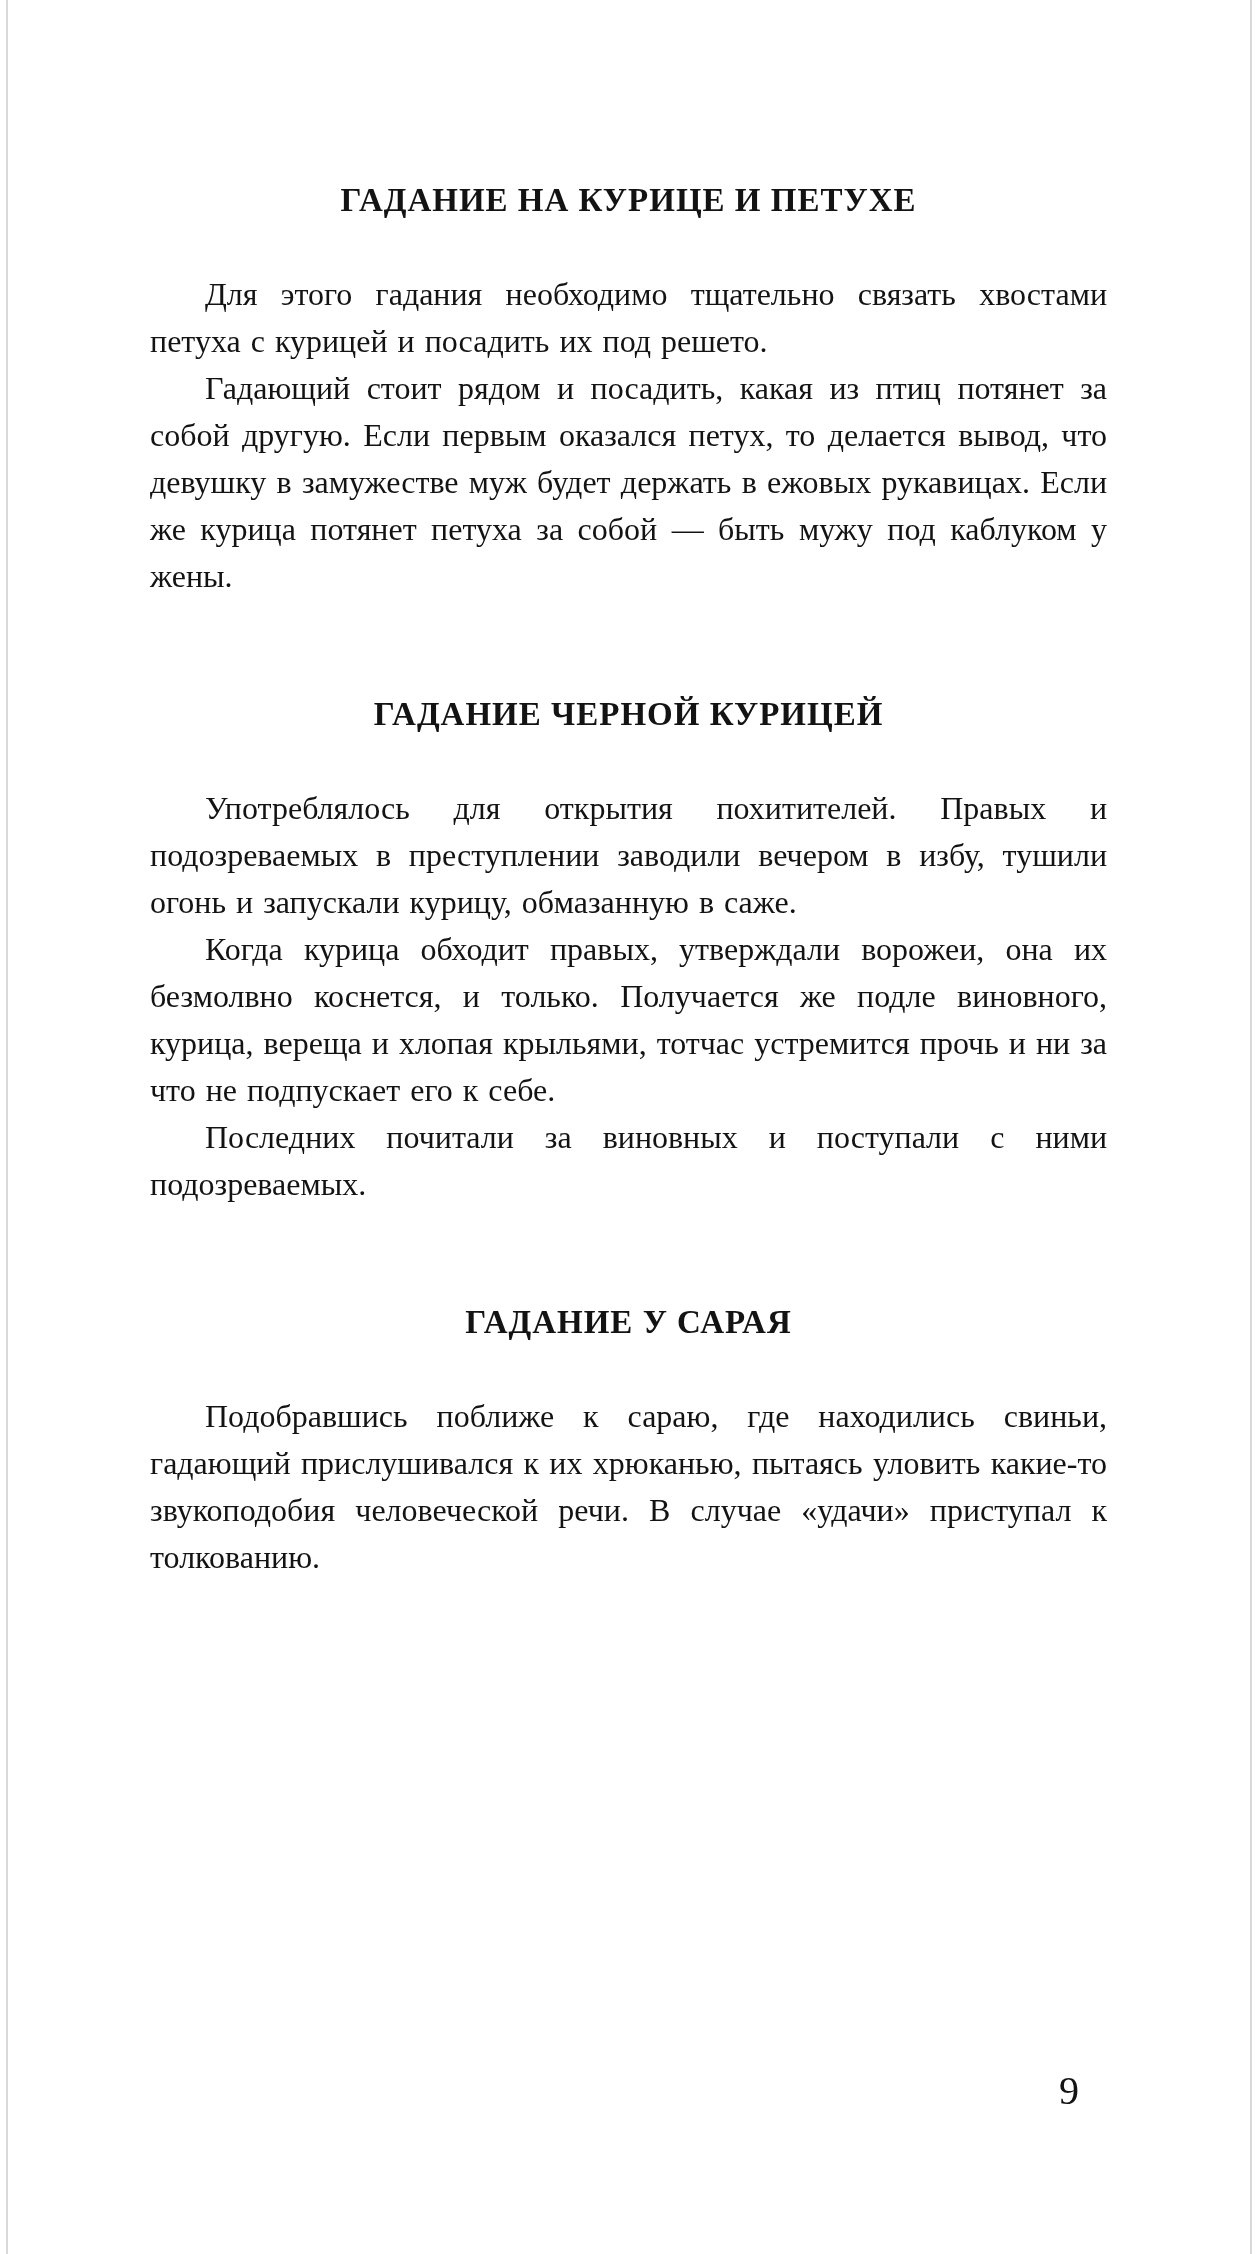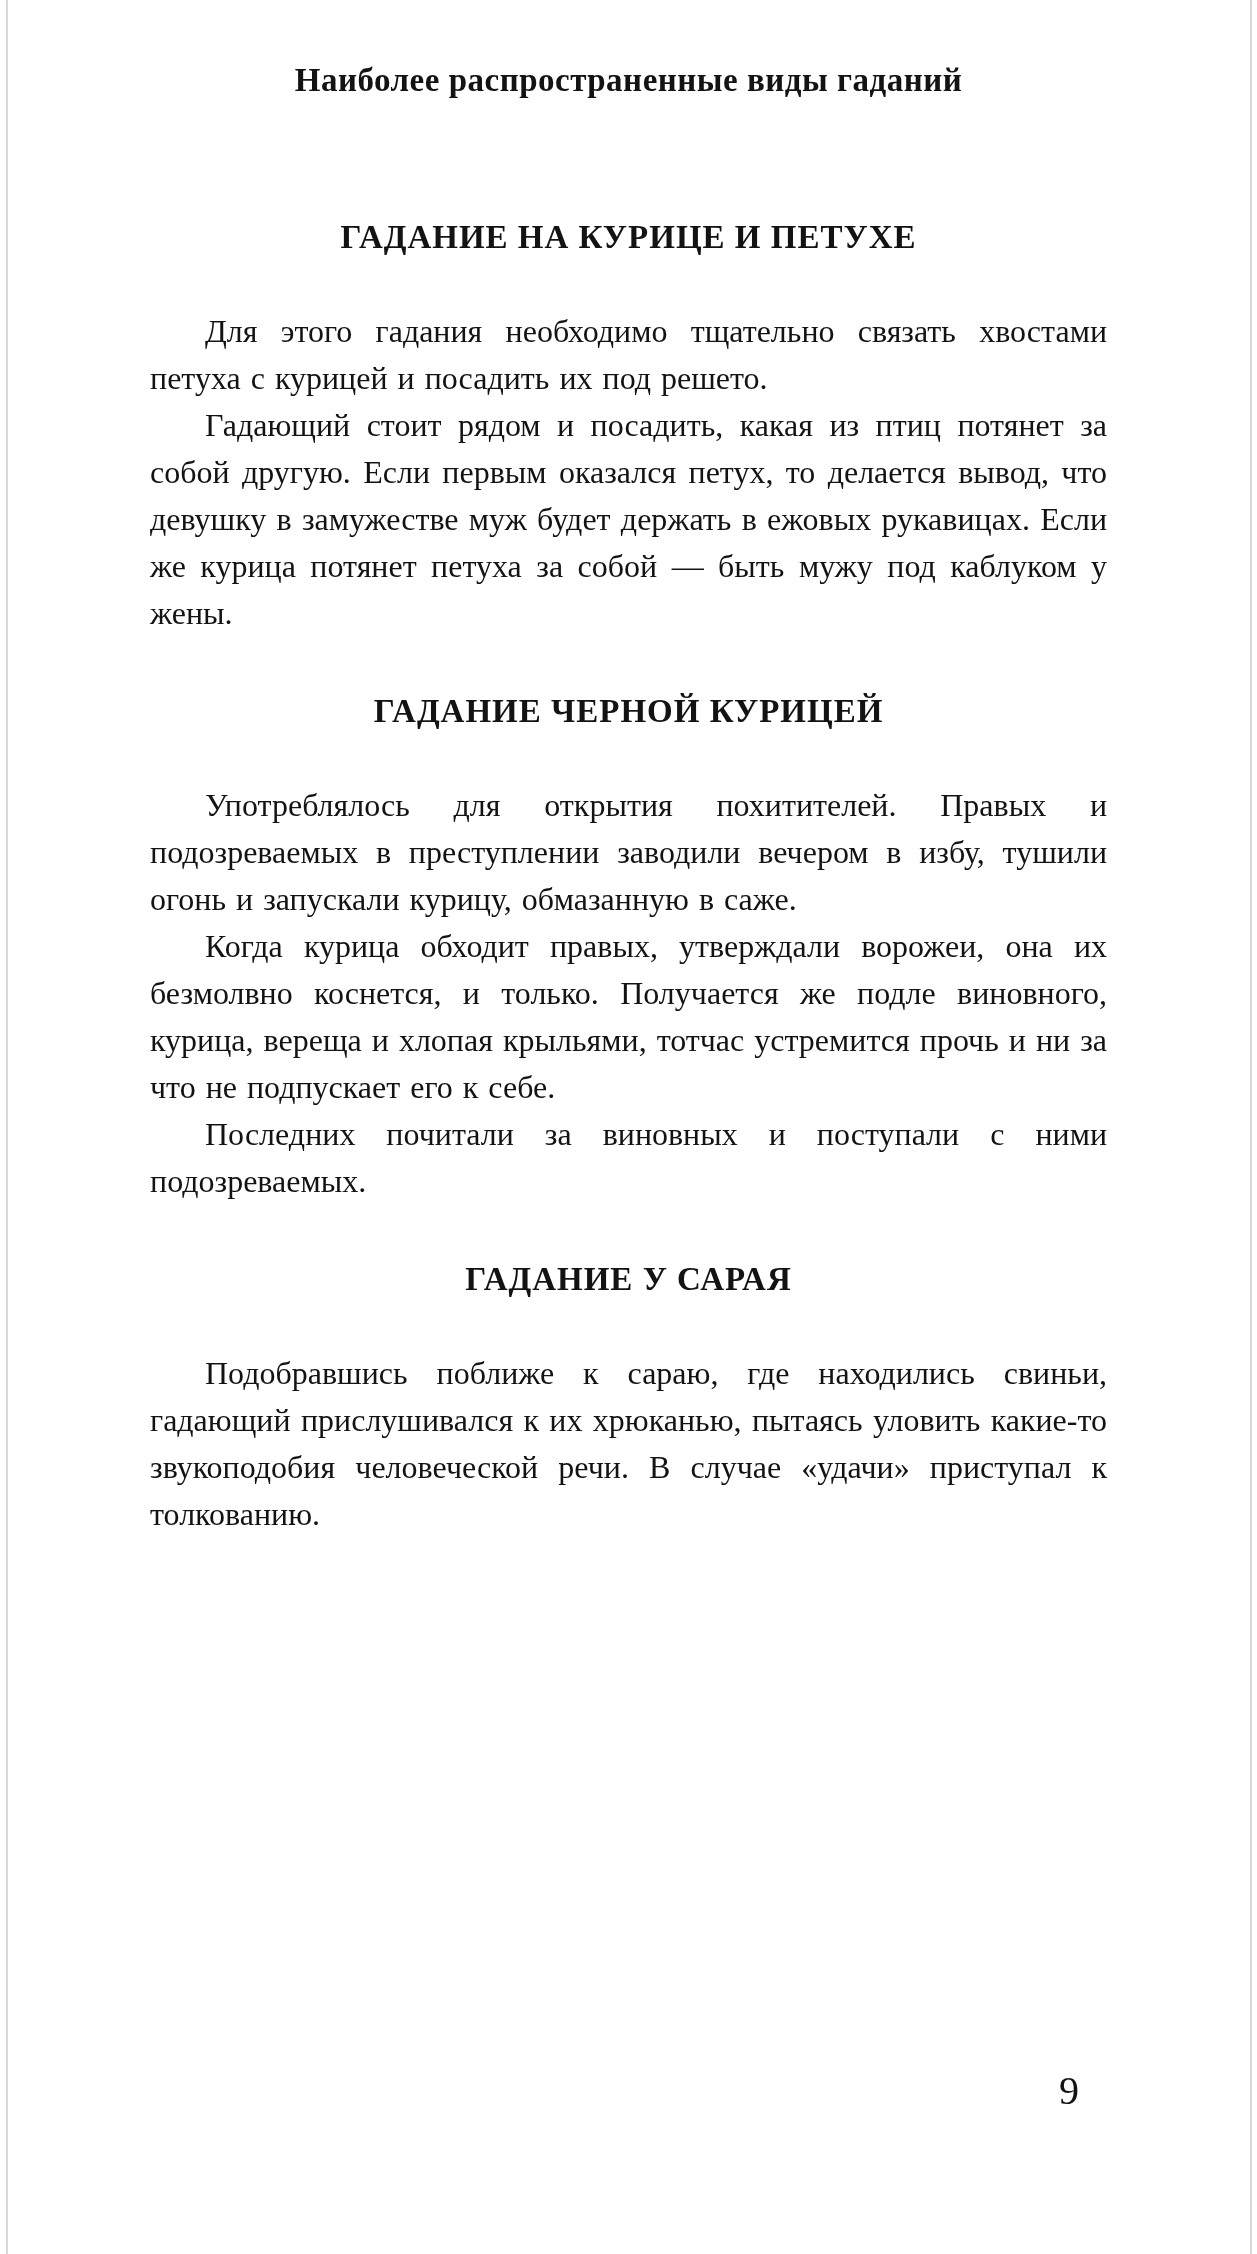--- a/index.html
+++ b/index.html
@@ -27,21 +27,21 @@
     height: 100%;
     padding: 62px 150px 0 150px;
     position: relative;
   }
   .running-header {
     text-align: center;
     font-weight: bold;
     font-size: 33px;
     letter-spacing: 0.5px;
   }
-  .section { margin-top: 56px; }
+  .section { margin-top: 96px; }
   .section.first { margin-top: 120px; }
   .section-title {
     text-align: center;
     font-weight: bold;
     font-size: 33px;
     letter-spacing: 1px;
     margin: 0 0 52px 0;
   }
   .section p {
     font-size: 32px;
@@ -59,21 +59,20 @@
   }
 </style>
 </head>
 <body>
 
 <div class="scan-edge left"></div>
 <div class="scan-edge right"></div>
 
 <div class="page">
 
-  <div class="running-header">Наиболее распространенные виды гаданий</div>
 
   <section class="section first">
     <h2 class="section-title">ГАДАНИЕ НА КУРИЦЕ И ПЕТУХЕ</h2>
     <p>Для этого гадания необходимо тщательно связать хвостами петуха с курицей и посадить их под решето.</p>
     <p>Гадающий стоит рядом и посадить, какая из птиц потянет за собой другую. Если первым оказался петух, то делается вывод, что девушку в замужестве муж будет держать в ежовых рукавицах. Если же курица потянет петуха за собой — быть мужу под каблуком у жены.</p>
   </section>
 
   <section class="section">
     <h2 class="section-title">ГАДАНИЕ ЧЕРНОЙ КУРИЦЕЙ</h2>
     <p>Употреблялось для открытия похитителей. Правых и подозреваемых в преступлении заводили вечером в избу, тушили огонь и запускали курицу, обмазанную в саже.</p>

